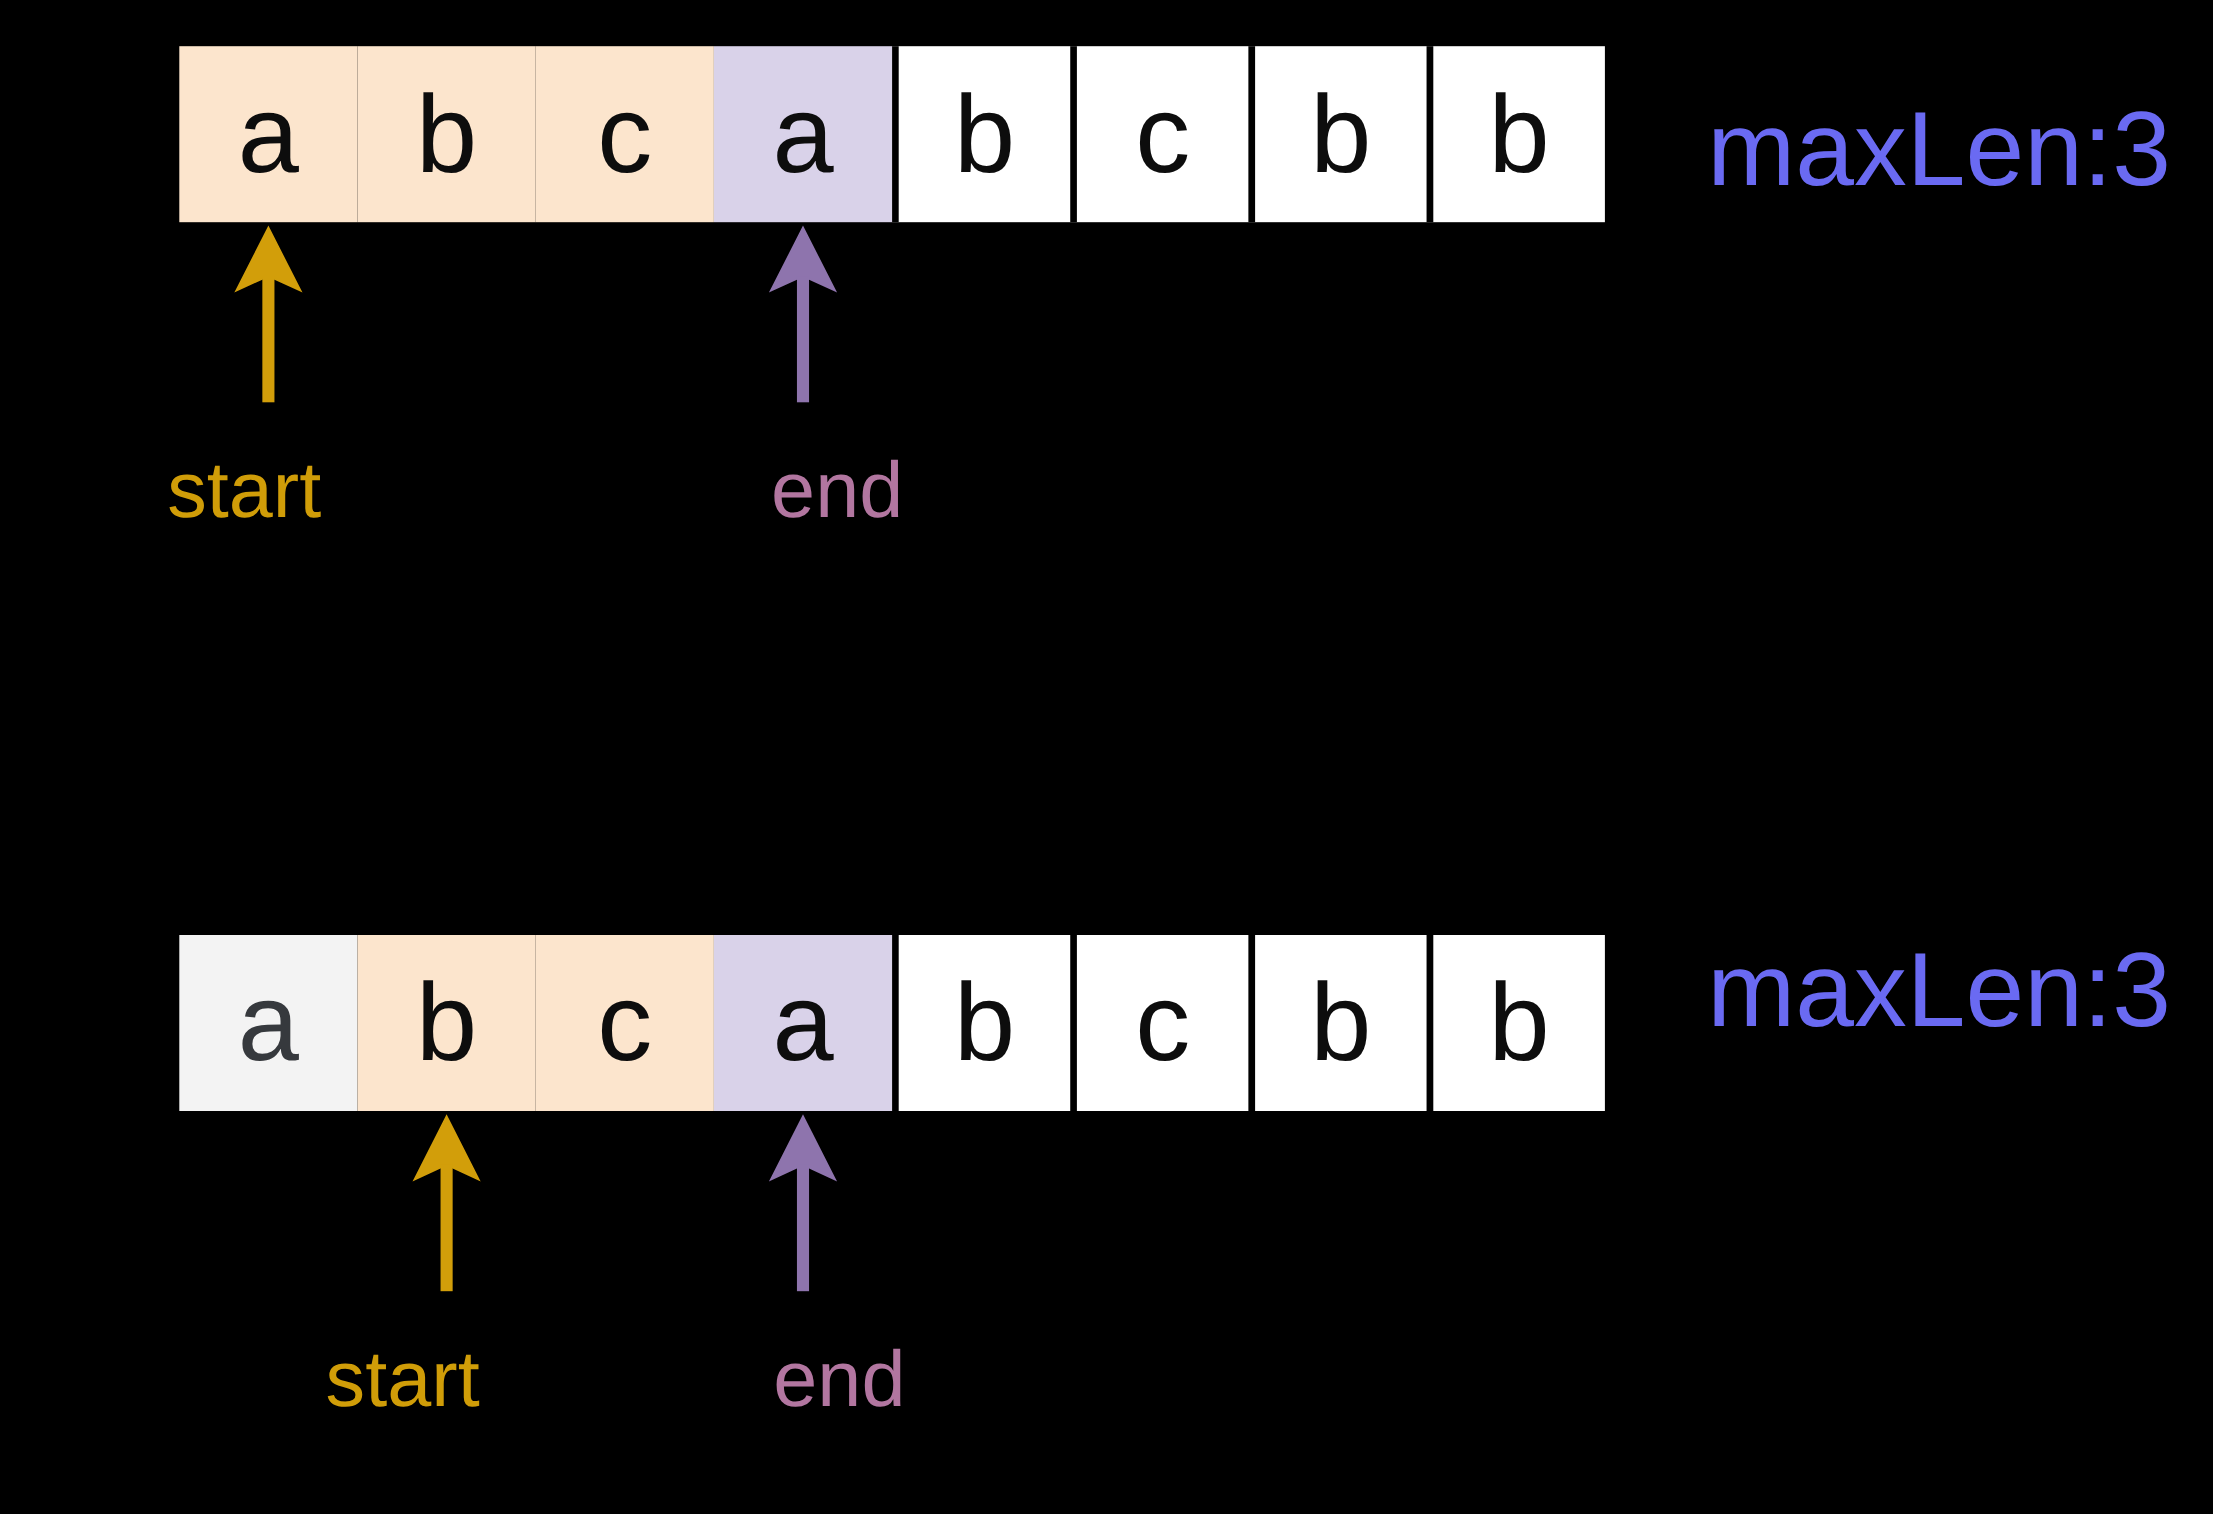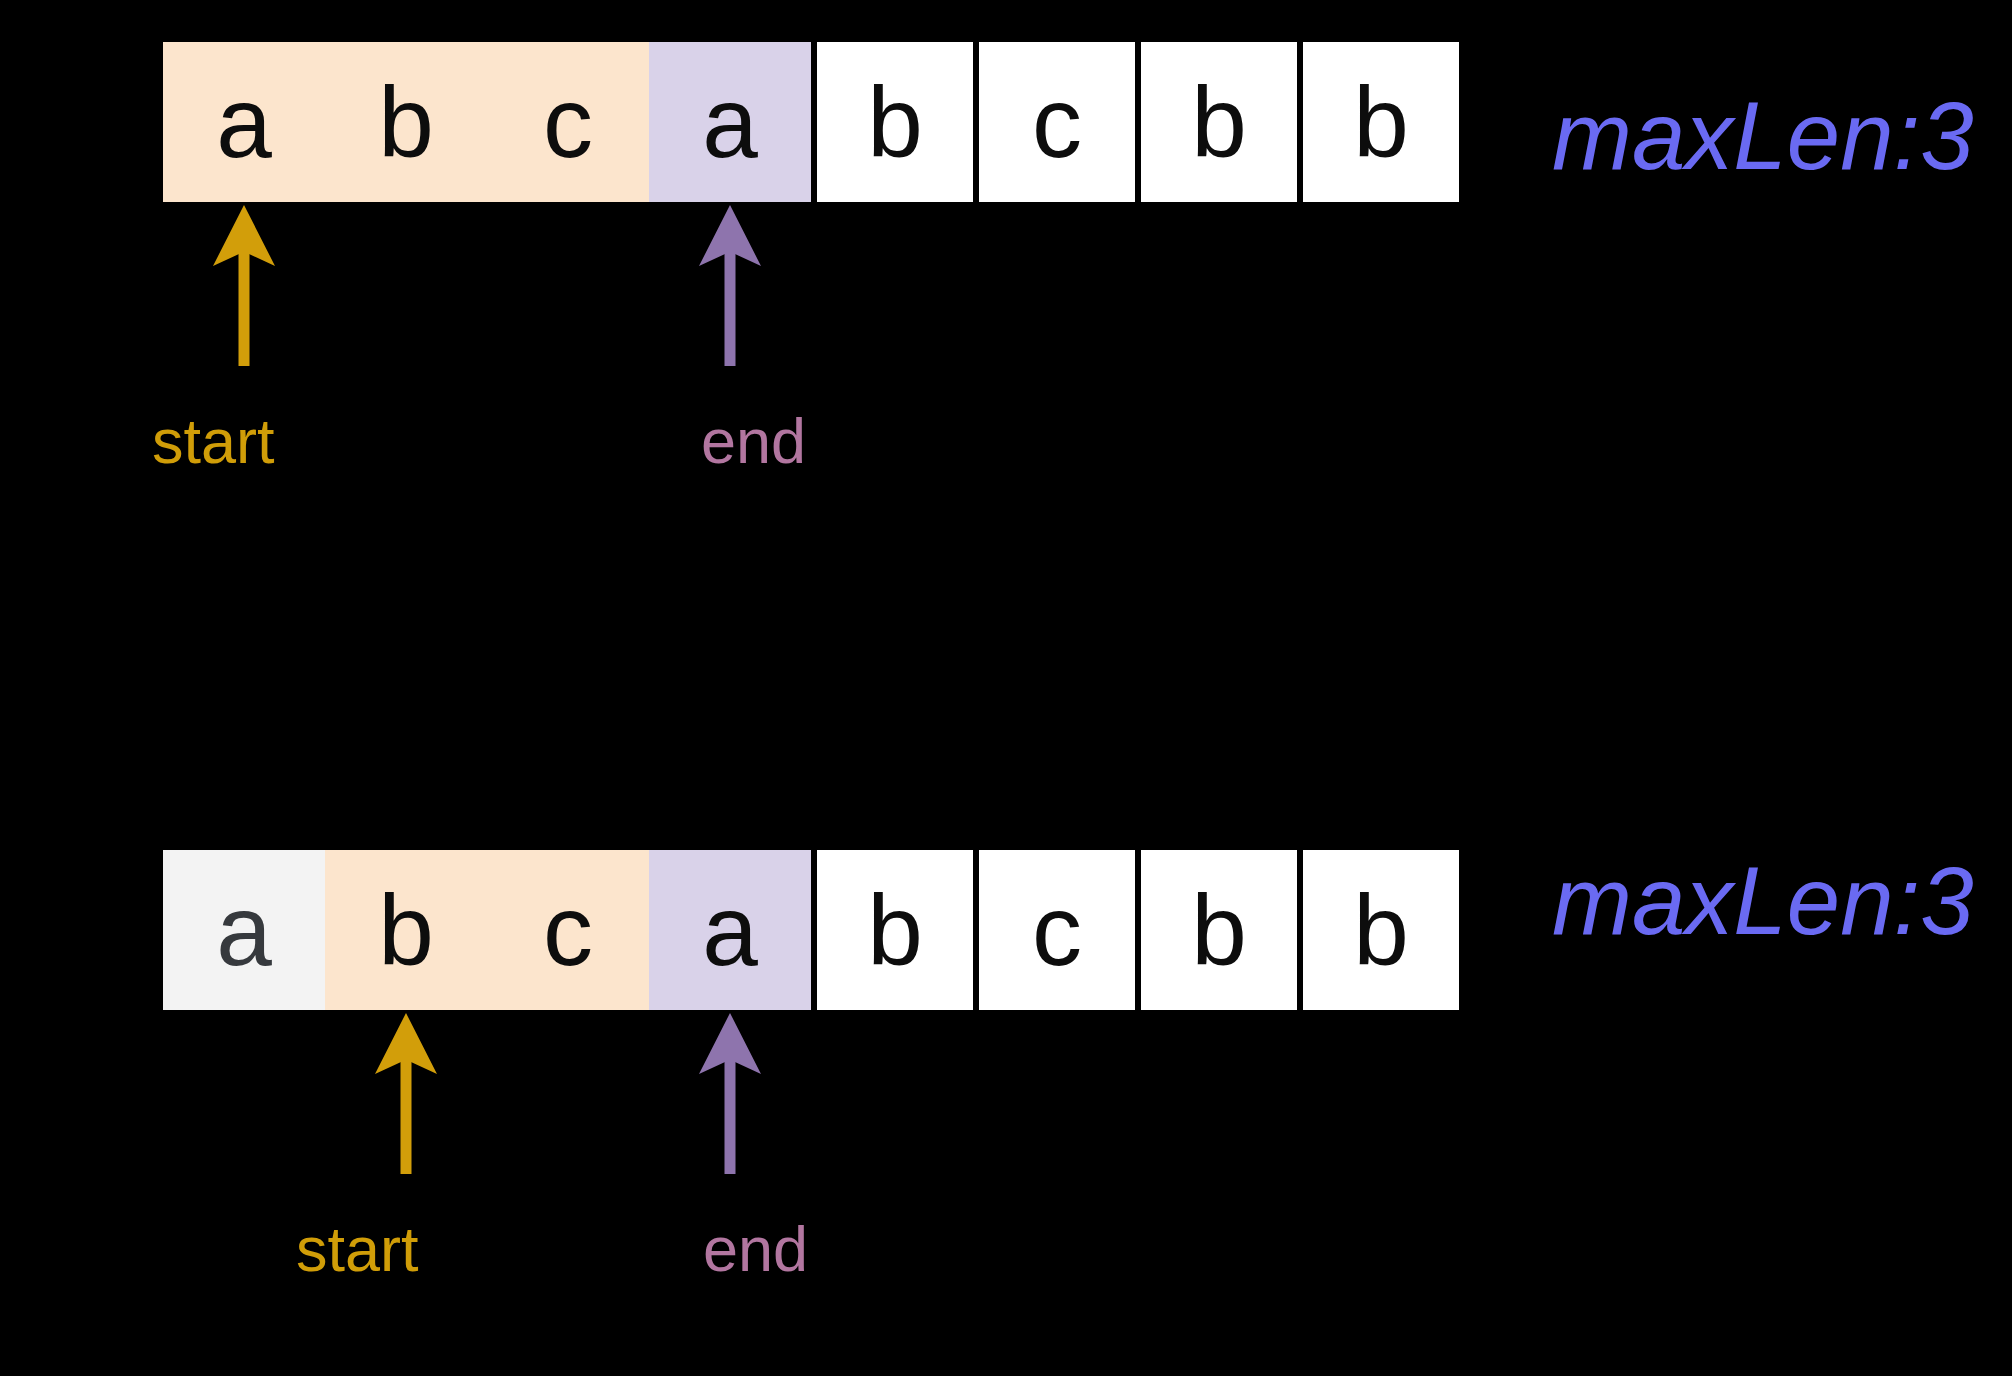--- a/index.html
+++ b/index.html
@@ -39,34 +39,33 @@
   .cell.excluded .letter { color: #36393D; }
   .pointer-arrow {
     position: absolute;
     width: 64px;
     height: 162px;
   }
   .arrow-start { fill: #D29E0A; }
   .arrow-end   { fill: #8E74AD; }
   .ptr-label {
     position: absolute;
-    font-size: 63px;
+    font-size: 72px;
     line-height: 1;
     white-space: nowrap;
   }
   .start-label { color: #D09D08; }
   .end-label   { color: #B276A0; margin-left: 45px; }
   .maxlen {
     position: absolute;
     left: 1552px;
     font-size: 96px;
     line-height: 1;
     color: #6A6AF2;
     white-space: nowrap;
-    font-style: italic;
   }
   
   .row-1 { top: 42px; }
   .d1-arrow-start { left: 212px; top: 204px; }
   .d1-arrow-end   { left: 698px; top: 204px; }
   .d1-start-label { left: 152px; top: 410px; }
   .d1-end-label   { left: 656px; top: 410px; }
   .d1-maxlen      { top: 88px; }
   
   .row-2 { top: 850px; }

